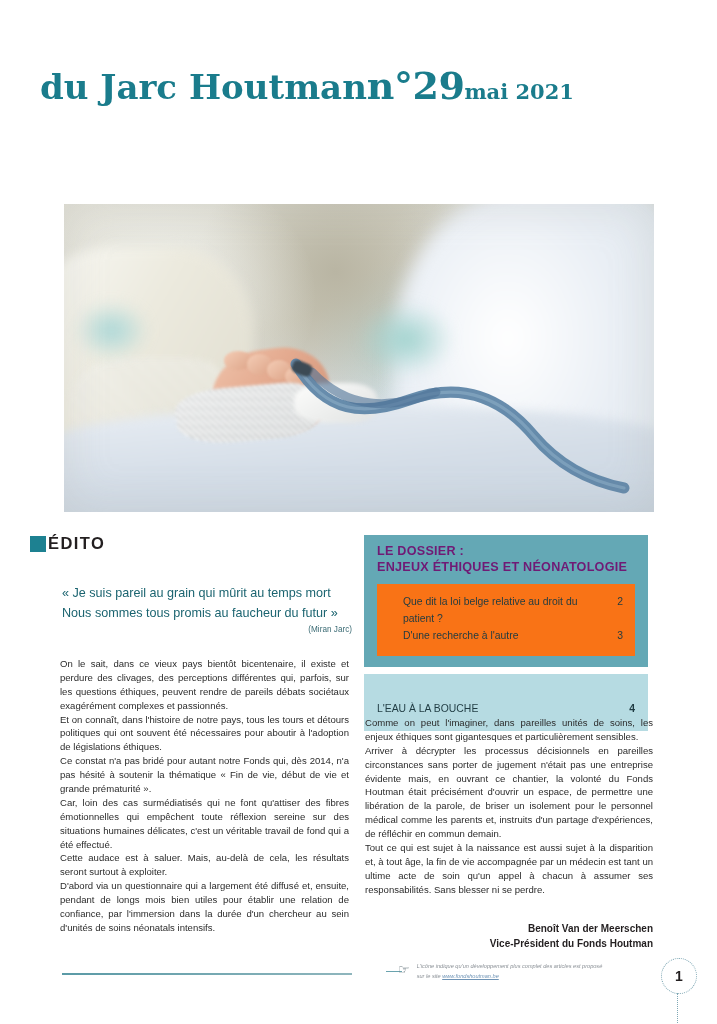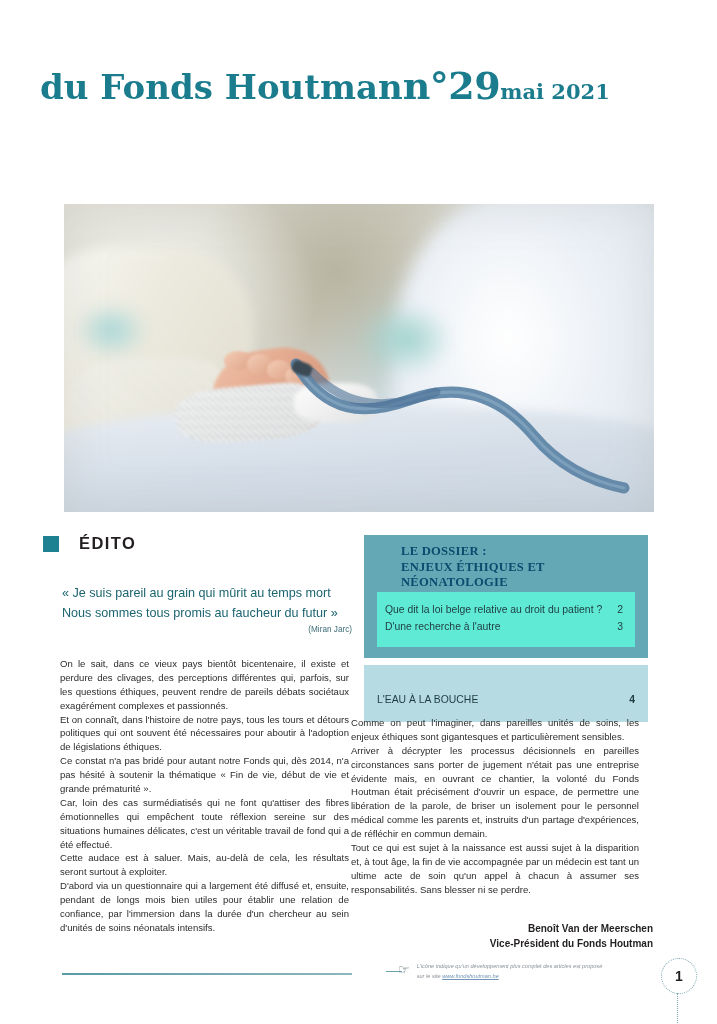--- a/index.html
+++ b/index.html
@@ -199,25 +199,25 @@
   }
   .ph-vign {
     position: absolute;
     inset: 0;
     box-shadow: inset 0 0 46px rgba(160,160,150,.22);
   }
 
   
   .edito-head {
     position: absolute;
-    left: 43px;
+    left: 30px;
     top: 534px;
     display: flex;
     align-items: center;
-    gap: 20px;
+    gap: 2px;
   }
   .edito-square {
     width: 16px;
     height: 16px;
     background: #1d8191;
     flex: none;
   }
   .edito-title {
     font-family: "Liberation Sans", sans-serif;
     font-weight: bold;
@@ -247,21 +247,21 @@
   }
 
   .col-left {
     position: absolute;
     left: 60px;
     top: 657px;
     width: 289px;
   }
   .col-right {
     position: absolute;
-    left: 351px;
+    left: 365px;
     top: 716px;
     width: 288px;
   }
   .body-p {
     font-family: "Liberation Sans", sans-serif;
     font-size: 9.55px;
     line-height: 1.455;
     text-align: justify;
     color: #2b2b2b;
     margin: 0;
@@ -286,33 +286,32 @@
     position: absolute;
     left: 364px;
     top: 535px;
     width: 284px;
   }
   .dossier-top {
     background: #64a8b5;
     padding: 9px 13px 11px 13px;
   }
   .dossier-title {
-    font-family: Liberation Serif, serif;
+    font-family: Liberation Sans, sans-serif;
     font-weight: bold;
     font-size: 12.6px;
     line-height: 1.25;
-    color: #0c4a6e;
+    color: #701a75;
     letter-spacing: 0.25px;
     white-space: pre-line;
-    margin-left: 24px;
   }
   .dossier-inner {
-    background: #5eead4;
-    margin-top: 1px;
-    padding: 10px 12px 11px 8px;
+    background: #f97316;
+    margin-top: 9px;
+    padding: 10px 12px 11px 26px;
   }
   .toc-row {
     display: flex;
     align-items: baseline;
     font-family: "Liberation Sans", sans-serif;
     font-size: 10.4px;
     line-height: 1.62;
     color: #1f3b42;
   }
   .toc-label { flex: 1 1 auto; }
@@ -396,21 +395,21 @@
     top: 993px;
     width: 0;
     height: 30px;
     border-left: 1.6px dotted #7fa8b5;
   }
 </style>
 </head>
 <body>
 
 <div class="masthead">
-  <div class="masthead-line2"><span>du Fonds Houtman</span><span class="issue-no">n°29</span><span class="issue-date">mai 2021</span></div>
+  <div class="masthead-line2"><span>du Jarc Houtman</span><span class="issue-no">n°29</span><span class="issue-date">mai 2021</span></div>
 </div>
 
 <div class="photo">
   <div class="photo-layer ph-bg"></div>
   <div class="ph-sheet-right"></div>
   <div class="ph-blanket-left"></div>
   <div class="ph-blanket-tex"></div>
   <div class="ph-teal"></div>
   <div class="ph-teal2"></div>
   <div class="ph-sheet-bottom"></div>

